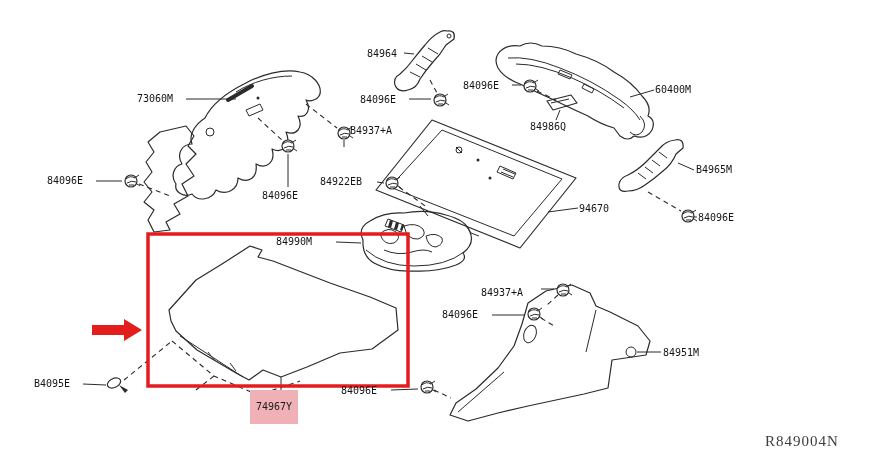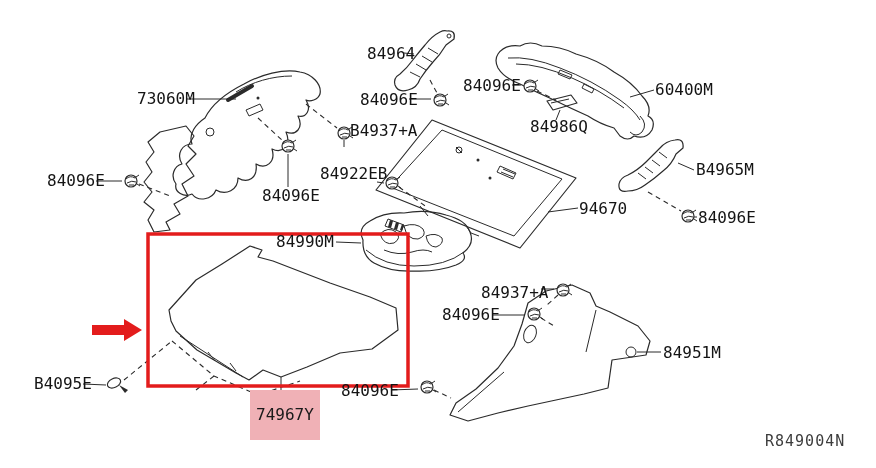--- a/index.html
+++ b/index.html
@@ -1,22 +1,22 @@
 <!DOCTYPE html>
 <html><head>
 <meta charset="utf-8">
 <style>
   html,body{margin:0;padding:0;background:#ffffff;}
   #stage{position:relative;width:876px;height:468px;background:#ffffff;overflow:hidden;
          font-family:"DejaVu Sans Mono", monospace;}
   #art{position:absolute;left:0;top:0;}
-  .lbl{position:absolute;font-size:16px;line-height:14px;color:#141414;white-space:nowrap;
+  .lbl{position:absolute;font-size:10px;line-height:14px;color:#141414;white-space:nowrap;
        letter-spacing:0px;}
-  .lbl.hl{background:#f0b1b6;padding:18px 6px;color:#1a1a1a;}
-  .lbl.ref{font-size:15px;color:#3d3d3d;letter-spacing:1px;}
+  .lbl.hl{background:#f0b1b6;padding:10px 6px;color:#1a1a1a;}
+  .lbl.ref{font-size:15px;color:#3d3d3d;letter-spacing:1px;font-family:Liberation Serif, serif;}
   svg .ln{fill:none;stroke:#2b2b2b;stroke-width:1.2;stroke-linejoin:round;stroke-linecap:round;}
   svg .thin{fill:none;stroke:#2b2b2b;stroke-width:1;}
   svg .dash{fill:none;stroke:#2b2b2b;stroke-width:1.1;stroke-dasharray:5 4;}
   svg .red{fill:none;stroke:#e31c1c;stroke-width:3.5;}
   svg .redfill{fill:#e31c1c;stroke:none;}
   svg .dark{fill:#2b2b2b;stroke:none;}
 </style>
 </head>
 <body>
 
@@ -174,21 +174,21 @@
   <polygon class="redfill" points="92,325 124,325 124,319 142,330 124,341 124,335 92,335"></polygon>
 </svg>
 
 <div class="lbl" style="left:137px;top:92px">73060M</div>
 <div class="lbl" style="left:367px;top:47px">84964</div>
 <div class="lbl" style="left:360px;top:93px">84096E</div>
 <div class="lbl" style="left:463px;top:79px">84096E</div>
 <div class="lbl" style="left:655px;top:83px">60400M</div>
 <div class="lbl" style="left:530px;top:120px">84986Q</div>
 <div class="lbl" style="left:350px;top:124px">B4937+A</div>
-<div class="lbl" style="left:320px;top:167px">84922EB</div>
+<div class="lbl" style="left:320px;top:175px">84922EB</div>
 <div class="lbl" style="left:262px;top:189px">84096E</div>
 <div class="lbl" style="left:47px;top:174px">84096E</div>
 <div class="lbl" style="left:579px;top:202px">94670</div>
 <div class="lbl" style="left:696px;top:163px">B4965M</div>
 <div class="lbl" style="left:698px;top:211px">84096E</div>
 <div class="lbl" style="left:276px;top:235px">84990M</div>
 <div class="lbl" style="left:481px;top:286px">84937+A</div>
 <div class="lbl" style="left:442px;top:308px">84096E</div>
 <div class="lbl" style="left:663px;top:346px">84951M</div>
 <div class="lbl" style="left:34px;top:377px">B4095E</div>

